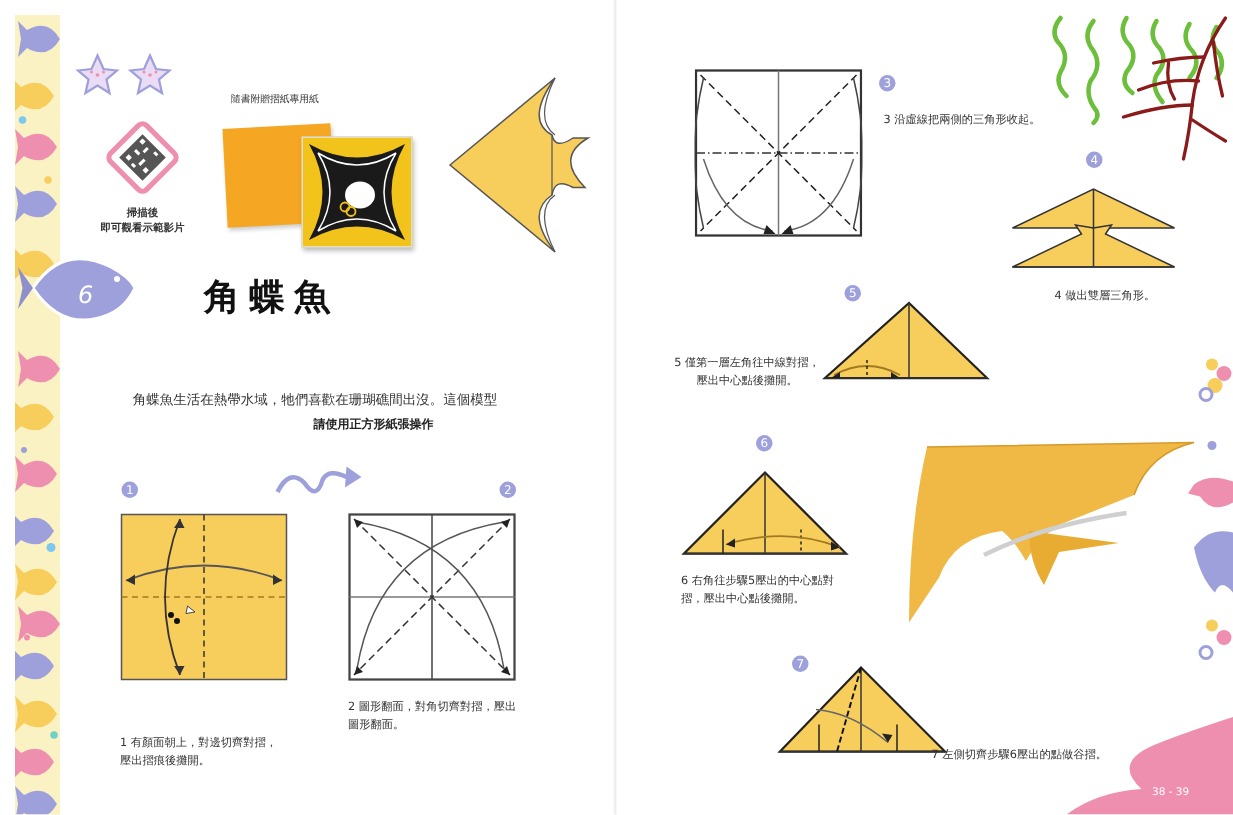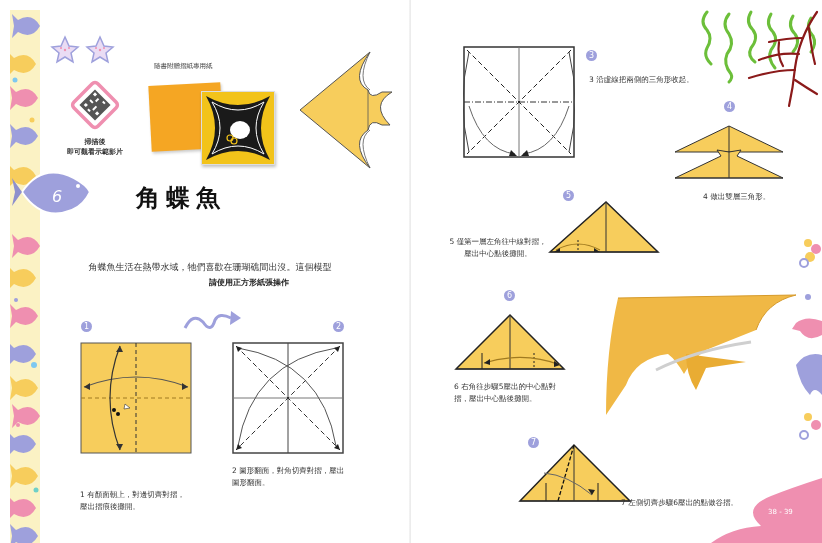--- a/index.html
+++ b/index.html
@@ -9,21 +9,21 @@
   .left-page{left:0;width:410px;}
   .right-page{left:411px;width:411px;}
   .spine{position:absolute;left:409px;top:0;width:3px;height:543px;background:linear-gradient(90deg,#f4f4f4,#ececec,#f7f7f7);}
   .strip{position:absolute;left:10px;top:10px;width:30px;height:533px;background:#fbf2c4;overflow:hidden;}
   .small{font-size:7px;line-height:10px;color:#333;font-weight:bold;}
   .cap{font-size:7.5px;line-height:12px;color:#333;}
   .title{font-size:24px;letter-spacing:6px;font-weight:bold;color:#111;font-family:"DejaVu Sans",sans-serif;}
   .intro{font-size:9px;line-height:14px;color:#333;text-align:center;margin-top:24px;}
   .sub{font-size:8px;font-weight:bold;color:#222;padding-left:39px;}
   .stepnum{width:11px;height:11px;border-radius:50%;background:#9ea0dc;color:#fff;font-size:8px;line-height:11px;text-align:center;}
-  .pagenum{font-size:7px;color:#fff;}
+  .pagenum{font-size:7px;color:#fff;margin-top:16px;}
 </style>
 </head>
 <body>
 
 <div class="page left-page">
 
   <div class="strip">
     <svg width="30" height="533" viewBox="0 0 30 533">
       <g>
         <path d="M8 10 q14 -8 22 6 q-8 14 -22 6 l-6 6 l2 -12 l-2 -12z" fill="#9ea0dc"></path>

